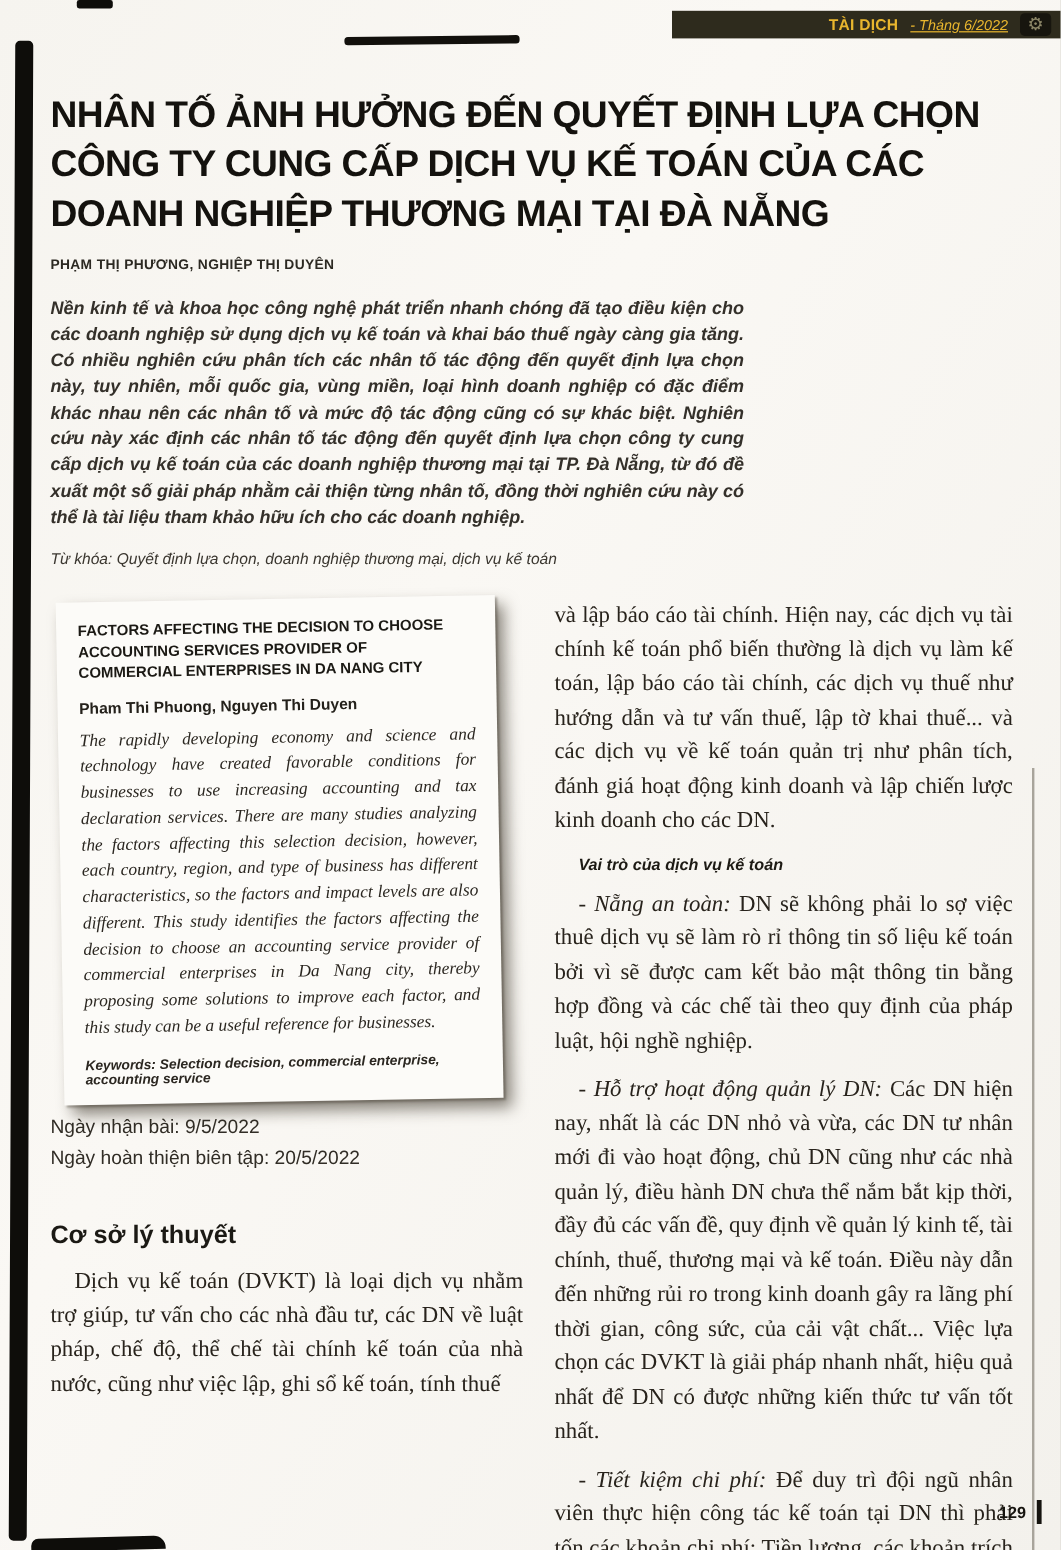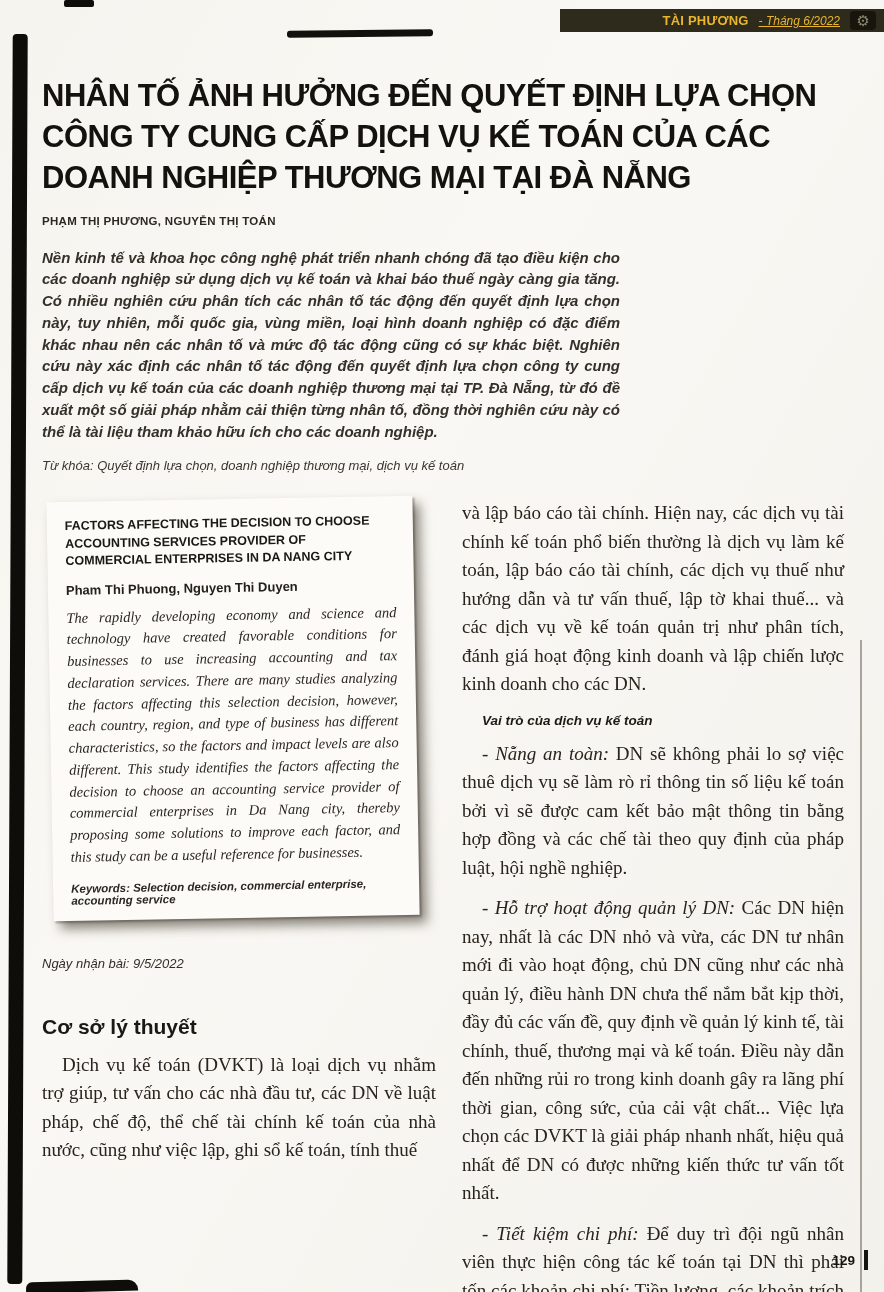--- a/index.html
+++ b/index.html
@@ -45,21 +45,21 @@
     transform:rotate(-1deg);
     box-shadow:7px 8px 12px rgba(45,38,25,.55),2px 2px 2px rgba(45,38,25,.35);
   }
   .en-title{font-size:12.5px;font-weight:bold;line-height:1.4;color:#1b1914;}
   .en-authors{margin-top:12px;font-size:13px;font-weight:bold;color:#24211b;}
   .en-abstract{
     margin-top:10px;font-family:"Liberation Serif",serif;font-style:italic;
     font-size:14.5px;line-height:1.5;text-align:justify;color:#2b2721;
   }
   .en-keywords{margin-top:14px;font-style:italic;font-size:11.5px;font-weight:bold;color:#2b2721;}
-  .dates{margin-top:36px;font-style:italic;font-size:13px;line-height:1.6;color:#312d26;}
+  .dates{margin-top:9px;font-size:16px;line-height:1.6;color:#312d26;}
   .section-heading{margin-top:40px;font-size:21px;font-weight:bold;color:#1b1914;}
   .body-par{
     margin:12px 0 0 0;font-family:"Liberation Serif",serif;font-size:19px;
     line-height:1.5;text-align:justify;color:#28231c;
   }
   .body-par.first{margin-top:0;}
   .indent{text-indent:20px;}
   .subheading{margin-top:14px;font-size:13.5px;font-weight:bold;font-style:italic;color:#1d1a14;margin-left:20px;}
   .lead-italic{font-style:italic;}
   
@@ -72,50 +72,51 @@
 
 <div class="page">
 
   <div class="edge-left"></div>
   <div class="mark-top-a"></div>
   <div class="mark-top-b"></div>
   <div class="mark-bottom"></div>
   <div class="edge-right"></div>
 
   <div class="header-bar">
-    <span class="journal-name">TÀI PHƯƠNG</span>
+    <span class="journal-name">TÀI DỊCH</span>
     <span class="journal-issue">- Tháng 6/2022</span>
     <span class="gear-badge">
       <span class="gear-glyph">⚙</span>
     </span>
   </div>
 
   <div class="content">
 
     <h1 class="title">NHÂN TỐ ẢNH HƯỞNG ĐẾN QUYẾT ĐỊNH LỰA CHỌN CÔNG TY CUNG CẤP DỊCH VỤ KẾ TOÁN CỦA CÁC DOANH NGHIỆP THƯƠNG MẠI TẠI ĐÀ NẴNG</h1>
 
-    <div class="authors">PHẠM THỊ PHƯƠNG, NGUYỄN THỊ TOÁN</div>
+    <div class="authors">PHẠM THỊ PHƯƠNG, NGHIỆP THỊ DUYÊN</div>
 
     <div class="abstract-vi">Nền kinh tế và khoa học công nghệ phát triển nhanh chóng đã tạo điều kiện cho các doanh nghiệp sử dụng dịch vụ kế toán và khai báo thuế ngày càng gia tăng. Có nhiều nghiên cứu phân tích các nhân tố tác động đến quyết định lựa chọn này, tuy nhiên, mỗi quốc gia, vùng miền, loại hình doanh nghiệp có đặc điểm khác nhau nên các nhân tố và mức độ tác động cũng có sự khác biệt. Nghiên cứu này xác định các nhân tố tác động đến quyết định lựa chọn công ty cung cấp dịch vụ kế toán của các doanh nghiệp thương mại tại TP. Đà Nẵng, từ đó đề xuất một số giải pháp nhằm cải thiện từng nhân tố, đồng thời nghiên cứu này có thể là tài liệu tham khảo hữu ích cho các doanh nghiệp.</div>
 
     <div class="keywords-vi">Từ khóa: Quyết định lựa chọn, doanh nghiệp thương mại, dịch vụ kế toán</div>
 
     <div class="columns">
 
       <div class="col-left">
 
         <div class="en-box">
           <div class="en-title">FACTORS AFFECTING THE DECISION TO CHOOSE ACCOUNTING SERVICES PROVIDER OF COMMERCIAL ENTERPRISES IN DA NANG CITY</div>
           <div class="en-authors">Pham Thi Phuong, Nguyen Thi Duyen</div>
           <div class="en-abstract">The rapidly developing economy and science and technology have created favorable conditions for businesses to use increasing accounting and tax declaration services. There are many studies analyzing the factors affecting this selection decision, however, each country, region, and type of business has different characteristics, so the factors and impact levels are also different. This study identifies the factors affecting the decision to choose an accounting service provider of commercial enterprises in Da Nang city, thereby proposing some solutions to improve each factor, and this study can be a useful reference for businesses.</div>
           <div class="en-keywords">Keywords: Selection decision, commercial enterprise, accounting service</div>
         </div>
 
         <div class="dates">
           <div>Ngày nhận bài: 9/5/2022</div>
+          <div>Ngày hoàn thiện biên tập: 20/5/2022</div>
         </div>
 
         <div class="section-heading">Cơ sở lý thuyết</div>
 
         <p class="body-par indent">Dịch vụ kế toán (DVKT) là loại dịch vụ nhằm trợ giúp, tư vấn cho các nhà đầu tư, các DN về luật pháp, chế độ, thể chế tài chính kế toán của nhà nước, cũng như việc lập, ghi sổ kế toán, tính thuế</p>
 
       </div>
 
       <div class="col-right">
 

